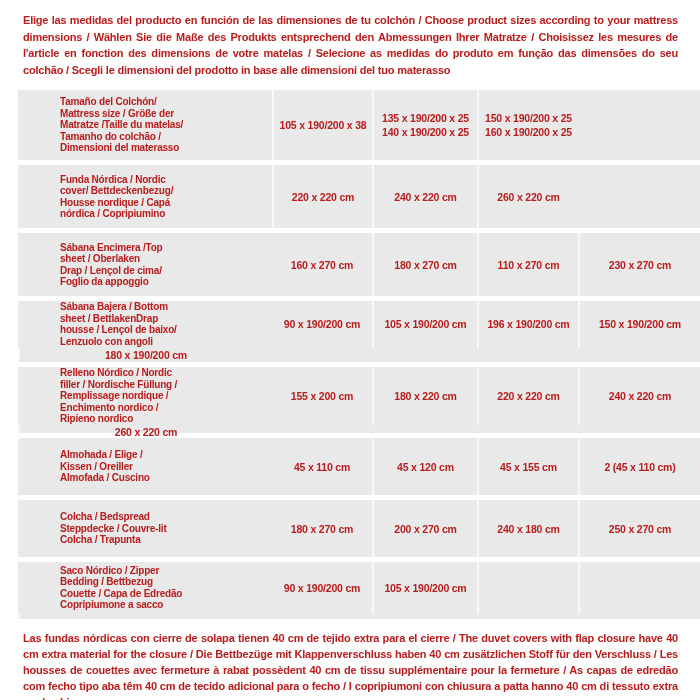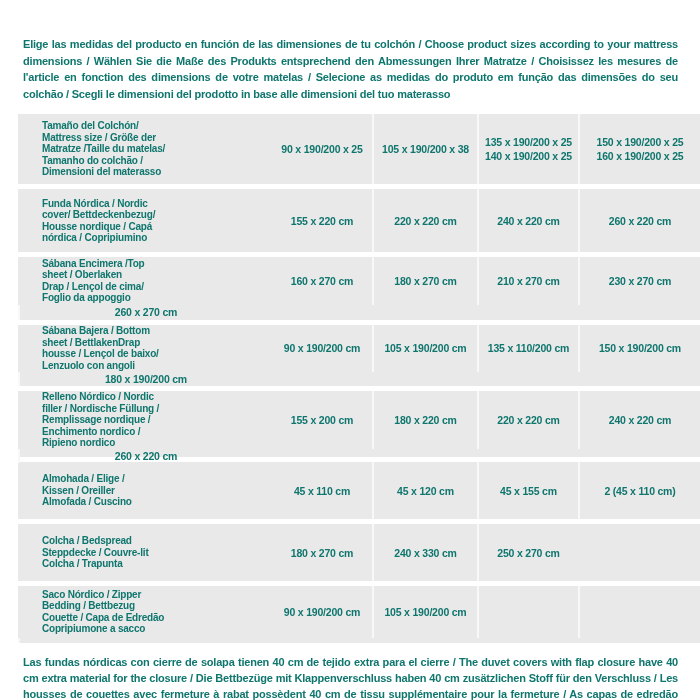--- a/index.html
+++ b/index.html
@@ -8,22 +8,21 @@
     background: #ffffff;
     width: 700px;
     height: 700px;
     overflow: hidden;
     font-family: "Liberation Sans", sans-serif;
   }
   .page {
     position: relative;
     width: 700px;
     height: 556px;
-    color: #0f766e;
-    margin-top: 24px;
+    color: #b91c1c;
   }
   .intro {
     position: absolute;
     top: 12px;
     left: 23px;
     right: 22px;
     font-size: 11px;
     font-weight: bold;
     line-height: 16.5px;
     text-align: justify;
@@ -41,21 +40,21 @@
     grid-template-columns: 254px 100px 105px 101px 122px;
     background: #e9e9e9;
     margin-bottom: 5px;
   }
   .cell {
     display: flex;
     align-items: center;
     font-weight: bold;
   }
   .cell.label {
-    padding-left: 24px;
+    padding-left: 42px;
     padding-right: 6px;
     font-size: 10px;
     line-height: 11.5px;
     letter-spacing: -0.2px;
     white-space: pre-line;
     justify-content: flex-start;
     text-align: left;
   }
   .cell.val {
     justify-content: center;
@@ -88,59 +87,56 @@
   <div class="intro">Elige las medidas del producto en función de las dimensiones de tu colchón / Choose product sizes according to your mattress dimensions / Wählen Sie die Maße des Produkts entsprechend den Abmessungen Ihrer Matratze / Choisissez les mesures de l'article en fonction des dimensions de votre matelas / Selecione as medidas do produto em função das dimensões do seu colchão / Scegli le dimensioni del prodotto in base alle dimensioni del tuo materasso</div>
 
   <div class="size-table">
 
     <div class="t-row" style="height:70px">
       <div class="cell label">Tamaño del Colchón/
 Mattress size / Größe der
 Matratze /Taille du matelas/
 Tamanho do colchão /
 Dimensioni del materasso</div>
-      <div class="cell val">90 x 190/200 x 25</div>
       <div class="cell val sep">105 x 190/200 x 38</div>
       <div class="cell val sep">135 x 190/200 x 25
 140 x 190/200 x 25</div>
       <div class="cell val sep">150 x 190/200 x 25
 160 x 190/200 x 25</div>
     </div>
 
     <div class="t-row" style="height:63px">
       <div class="cell label">Funda Nórdica /  Nordic
 cover/ Bettdeckenbezug/
 Housse nordique  / Capá
 nórdica / Copripiumino</div>
-      <div class="cell val">155 x 220 cm</div>
       <div class="cell val sep">220 x 220 cm</div>
       <div class="cell val sep">240 x 220 cm</div>
       <div class="cell val sep">260 x 220 cm</div>
     </div>
 
     <div class="t-row" style="height:63px">
       <div class="cell label">Sábana Encimera /Top
 sheet / Oberlaken
 Drap / Lençol de cima/
 Foglio da appoggio</div>
       <div class="cell val">160 x 270 cm</div>
       <div class="cell val sep">180 x 270 cm</div>
-      <div class="cell val sep">210 x 270 cm</div>
+      <div class="cell val sep">110 x 270 cm</div>
       <div class="cell val sep">230 x 270 cm</div>
-      <div class="cell val sep">260 x 270 cm</div>
     </div>
 
     <div class="t-row" style="height:61px">
       <div class="cell label">Sábana Bajera / Bottom
 sheet / BettlakenDrap
 housse / Lençol de baixo/
 Lenzuolo con angoli</div>
       <div class="cell val">90 x 190/200 cm</div>
       <div class="cell val sep">105 x 190/200 cm</div>
-      <div class="cell val sep">135 x 110/200 cm</div>
+      <div class="cell val sep">196 x 190/200 cm</div>
       <div class="cell val sep">150 x 190/200 cm</div>
       <div class="cell val sep">180 x 190/200 cm</div>
     </div>
 
     <div class="t-row" style="height:66px">
       <div class="cell label">Relleno Nórdico / Nordic
 filler / Nordische Füllung /
 Remplissage nordique /
 Enchimento nordico /
 Ripieno nordico</div>
@@ -159,21 +155,22 @@
       <div class="cell val sep">45 x 120 cm</div>
       <div class="cell val sep">45 x 155 cm</div>
       <div class="cell val sep">2 (45 x 110 cm)</div>
     </div>
 
     <div class="t-row" style="height:57px">
       <div class="cell label">Colcha / Bedspread
 Steppdecke / Couvre-lit
 Colcha / Trapunta</div>
       <div class="cell val">180 x 270 cm</div>
-      <div class="cell val sep">240 x 330 cm</div>
+      <div class="cell val sep">200 x 270 cm</div>
+      <div class="cell val sep">240 x 180 cm</div>
       <div class="cell val sep">250 x 270 cm</div>
     </div>
 
     <div class="t-row" style="height:57px">
       <div class="cell label">Saco Nórdico / Zipper
 Bedding / Bettbezug
 Couette  / Capa de Edredão
 Copripiumone a sacco</div>
       <div class="cell val">90 x 190/200 cm</div>
       <div class="cell val sep">105 x 190/200 cm</div>

